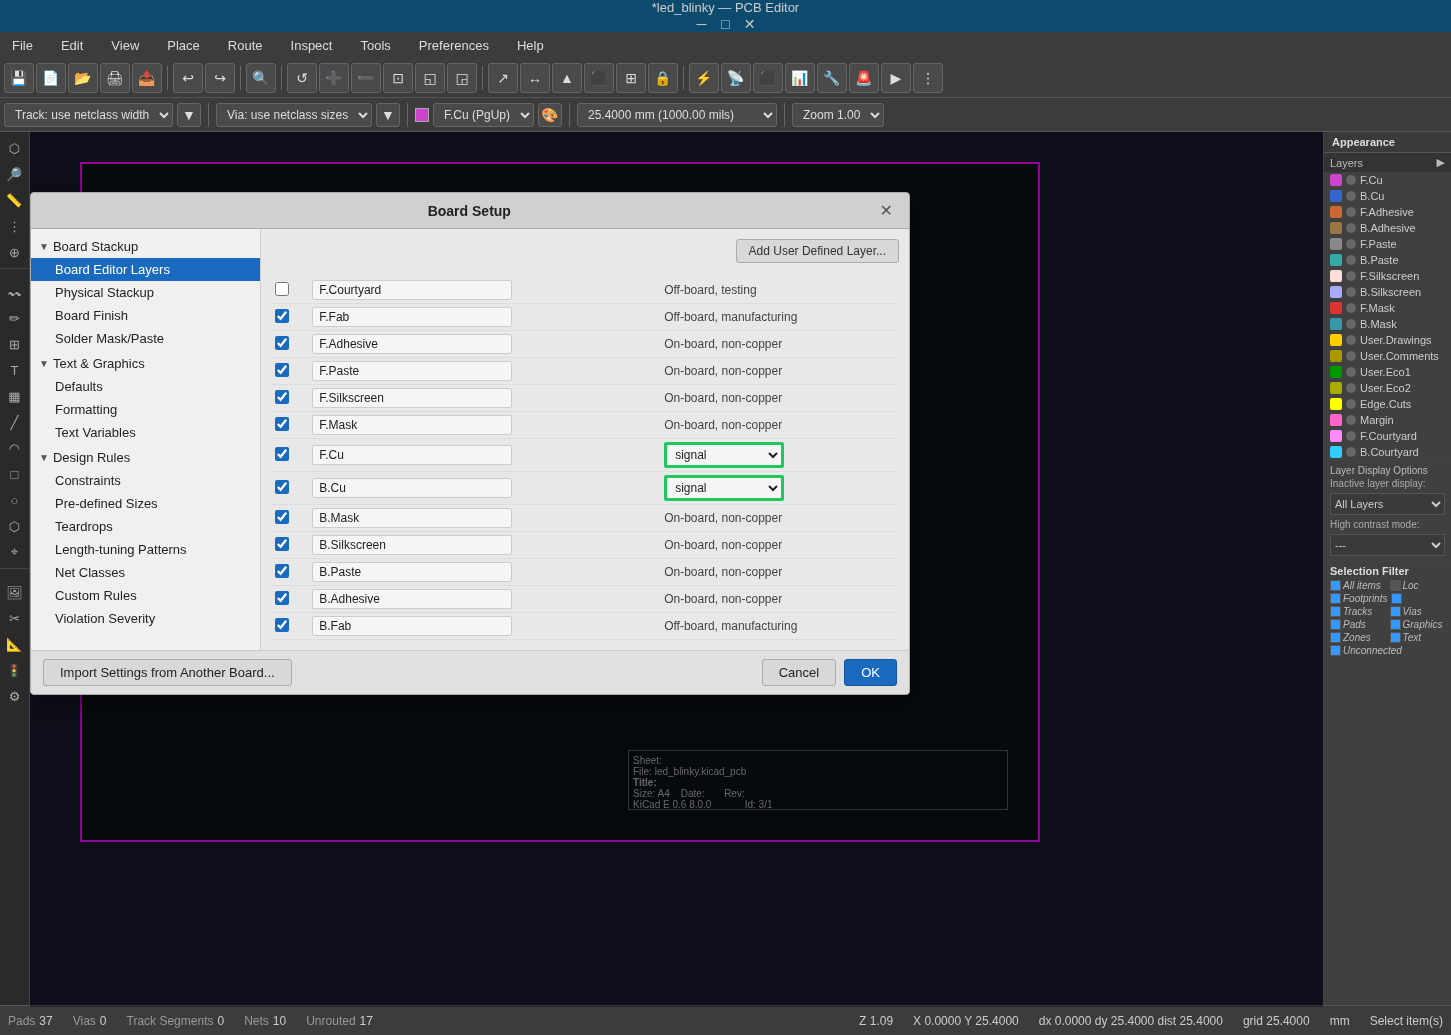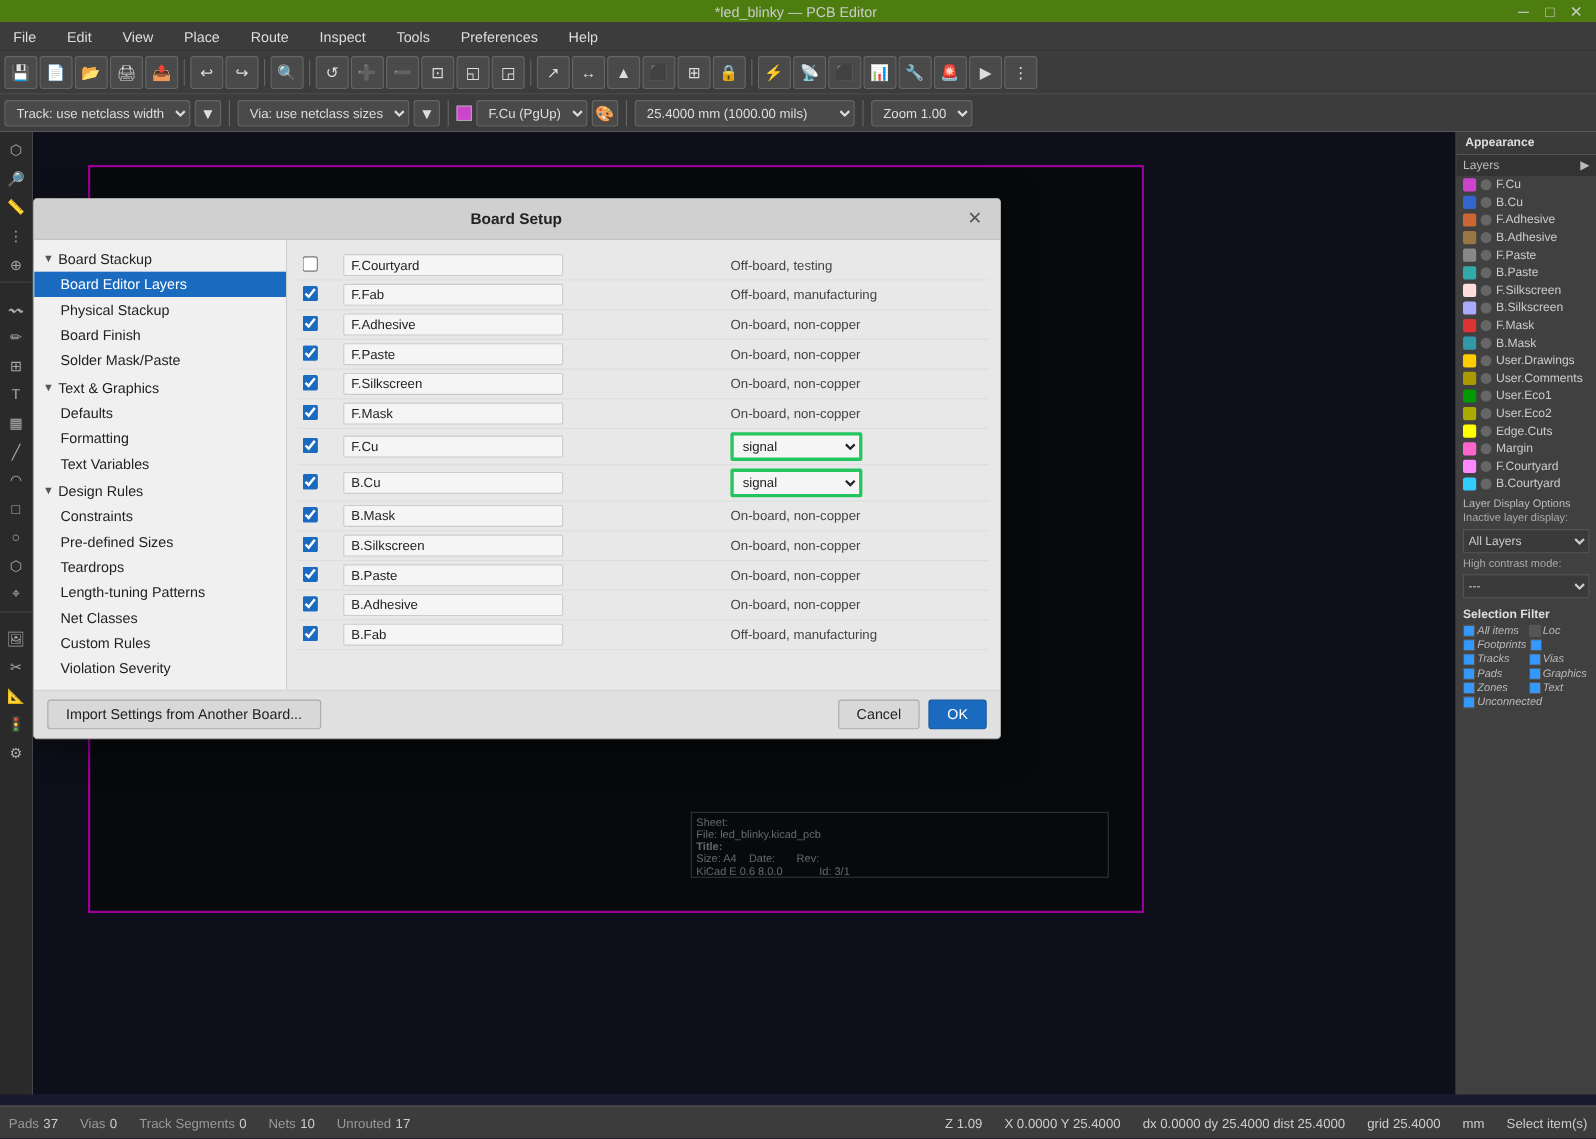--- a/index.html
+++ b/index.html
@@ -8,28 +8,29 @@
       font-size: 13px;
       background: #1a1a2e;
       width: 1451px;
       height: 1035px;
       overflow: hidden;
       position: relative;
     }
 
     
     #title-bar {
-      background: #4d7c0f;
+      background: #0c4a6e;
       color: #ccc;
-      height: 20px;
+      height: 32px;
       display: flex;
       align-items: center;
       justify-content: space-between;
       padding: 0 10px;
       font-size: 13px;
+      flex-direction: column;
     }
     #title-bar .title { flex: 1; text-align: center; }
     #title-bar .win-controls { display: flex; gap: 8px; }
     #title-bar .win-btn {
       width: 16px; height: 16px;
       background: none; border: none;
       color: #ccc; cursor: pointer; font-size: 14px; line-height: 1;
     }
 
     
@@ -609,20 +610,23 @@
               <div class="nav-item">Pre-defined Sizes</div>
               <div class="nav-item">Teardrops</div>
               <div class="nav-item">Length-tuning Patterns</div>
               <div class="nav-item">Net Classes</div>
               <div class="nav-item">Custom Rules</div>
               <div class="nav-item">Violation Severity</div>
             </div>
           </div>
 
           <div id="dialog-content">
+            <div style="overflow:hidden;margin-bottom:6px;">
+              <button id="add-layer-btn">Add User Defined Layer...</button>
+            </div>
             <table id="layers-table">
               <tbody>
 
                 <tr class="layer-row">
                   <td><input type="checkbox" class="layer-checkbox" style=""></td>
                   <td><input type="text" class="layer-name-input" value="F.Courtyard" style=""></td>
                   <td class="layer-desc">Off-board, testing</td>
                 </tr>
 
                 <tr class="layer-row">

